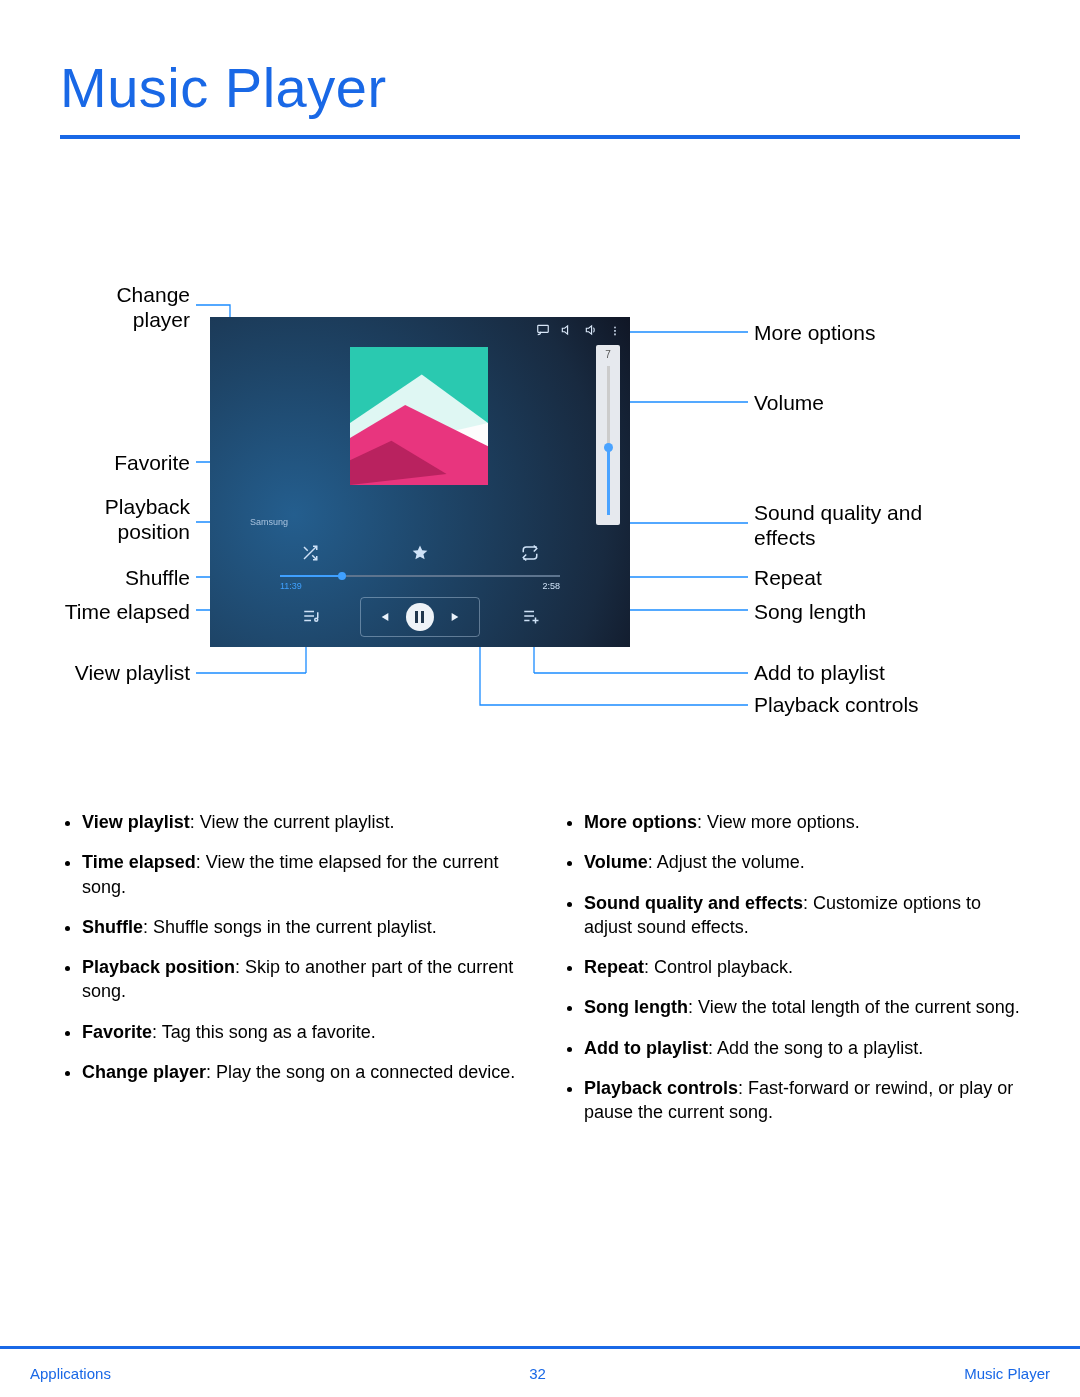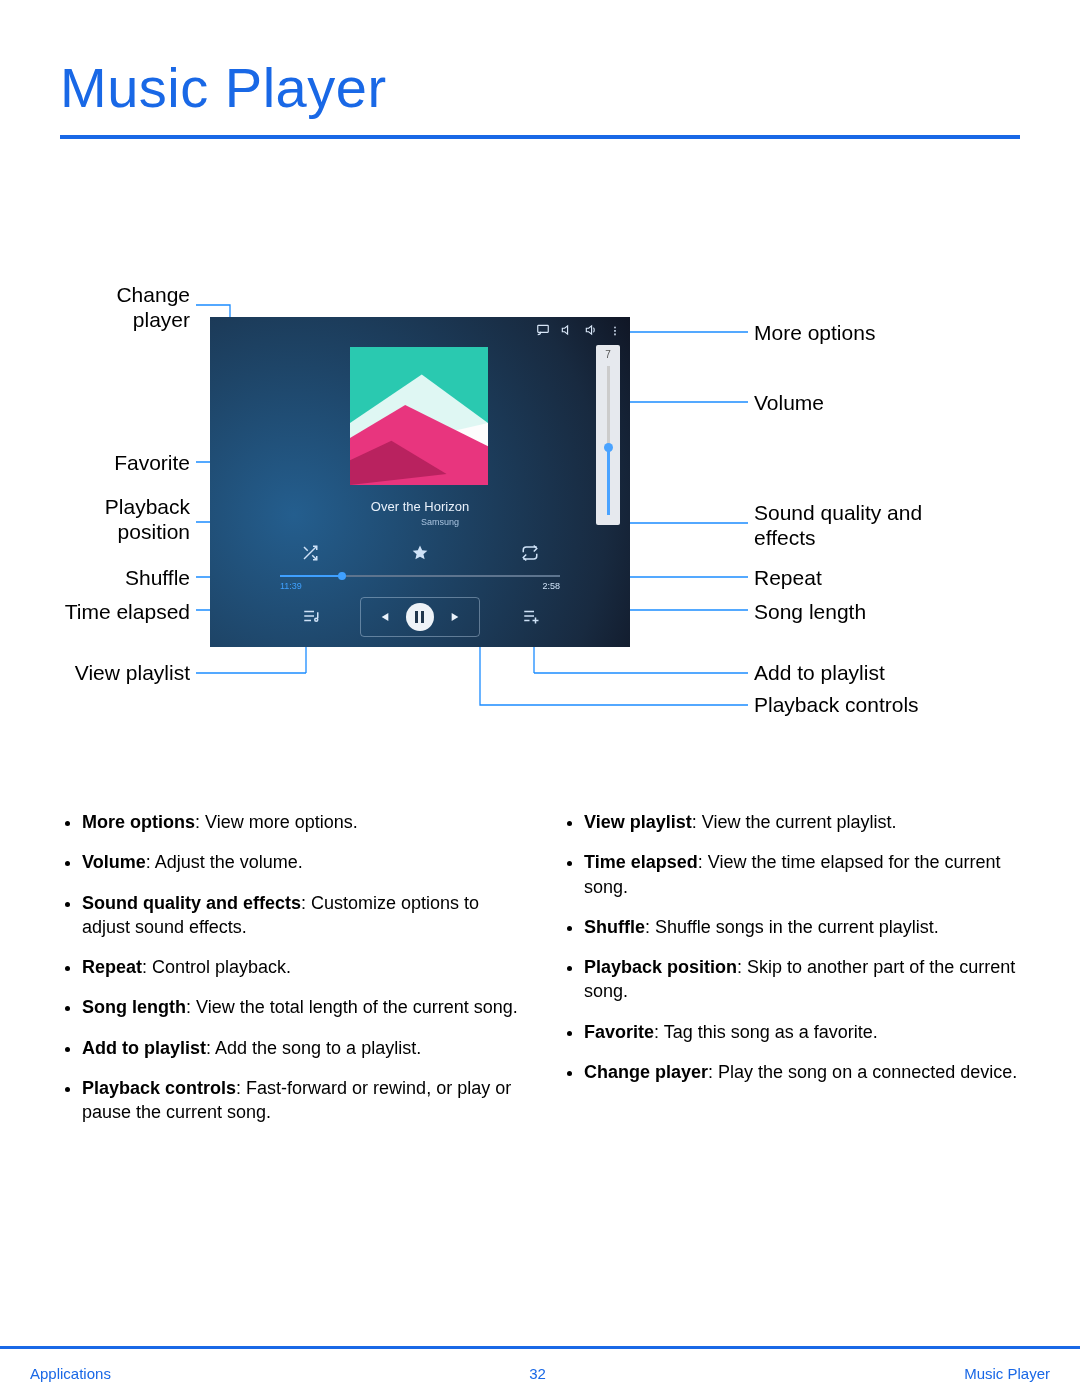--- a/index.html
+++ b/index.html
@@ -25,21 +25,21 @@
     display:flex; flex-direction:column; align-items:center; padding:4px 0;
   }
   .vol-popup .val { font-size: 10px; color:#555; }
   .vol-popup .track { flex:1; width:3px; background:#ccc; margin:6px 0; position:relative; }
   .vol-popup .track::before { content:""; position:absolute; bottom:0; left:0; right:0; height:45%; background:#4aa3ff; }
   .vol-popup .thumb { position:absolute; bottom:calc(45% - 4px); left:-3px; width:9px; height:9px; border-radius:50%; background:#4aa3ff; }
 
   .album { position: absolute; left: 140px; top: 30px; width: 138px; height: 138px; }
   .album svg { width:100%; height:100%; display:block; }
   .song-title { position:absolute; top: 182px; left:0; right:0; text-align:center; color:#e9f1fb; font-size:13px; }
-  .song-artist { position:absolute; top: 200px; left:0; right:0; text-align:center; color:#a9c3df; font-size:9px;padding-left:40px; }
+  .song-artist { position:absolute; top: 200px; left:0; right:0; text-align:left; color:#a9c3df; font-size:9px;padding-left:40px; }
 
   .row-icons { position:absolute; top: 226px; left: 0; right:0; height:24px; }
   .row-icons .ic { position:absolute; top:0; width:20px; height:20px; color:#cfe2f7; display:flex; align-items:center; justify-content:center; }
   .ic-shuffle { left: 90px; }
   .ic-fav { left: 200px; color:#f5b32a; }
   .ic-repeat { left: 310px; }
 
   .progress { position:absolute; top: 258px; left: 70px; right: 70px; height: 2px; background:#5d748e; }
   .progress .fill { position:absolute; left:0; top:0; bottom:0; width:22%; background:#3fa0ff; }
   .progress .knob { position:absolute; left:22%; top:-3px; width:8px; height:8px; margin-left:-4px; border-radius:50%; background:#3fa0ff; }
@@ -154,21 +154,20 @@
       <div class="album">
         <svg viewBox="0 0 100 100">
           <rect width="100" height="100" fill="#f0f0f0"></rect>
           <polygon points="0,0 100,0 100,55 0,78" fill="#2ac9b0"></polygon>
           <polygon points="0,55 52,20 100,55 100,72 0,72" fill="#ffffff" opacity="0.85"></polygon>
           <polygon points="0,66 40,42 100,72 100,100 0,100" fill="#e8357e"></polygon>
           <polygon points="0,82 30,68 70,92 0,100" fill="#b9225f"></polygon>
         </svg>
       </div>
 
-      <div class="song-title">Over the Horizon</div>
       <div class="song-artist">Samsung</div>
 
       <div class="row-icons">
         <div class="ic ic-shuffle">
           <svg viewBox="0 0 24 24" width="18" height="18" fill="none" stroke="currentColor" stroke-width="2">
               <path d="M16 3h5v5"></path>
               <path d="M4 20L21 3"></path>
               <path d="M21 16v5h-5"></path>
               <path d="M15 15l6 6"></path>
               <path d="M4 4l5 5"></path>
@@ -226,41 +225,41 @@
           <svg viewBox="0 0 24 24" width="18" height="18" fill="none" stroke="currentColor" stroke-width="2">
               <path d="M3 6h13M3 12h13M3 18h7"></path>
               <path d="M18 14v8M14 18h8"></path>
             </svg>
         </div>
       </div>
     </div>
   </div>
 
   <div class="bullets">
+    <div class="col">
+      <ul>
+        <li><b>View playlist</b><span>: View the current playlist.</span></li>
+        <li><b>Time elapsed</b><span>: View the time elapsed for the current song.</span></li>
+        <li><b>Shuffle</b><span>: Shuffle songs in the current playlist.</span></li>
+        <li><b>Playback position</b><span>: Skip to another part of the current song.</span></li>
+        <li><b>Favorite</b><span>: Tag this song as a favorite.</span></li>
+        <li><b>Change player</b><span>: Play the song on a connected device.</span></li>
+      </ul>
+    </div>
     <div class="col">
       <ul>
         <li><b>More options</b><span>: View more options.</span></li>
         <li><b>Volume</b><span>: Adjust the volume.</span></li>
         <li><b>Sound quality and effects</b><span>: Customize options to adjust sound effects.</span></li>
         <li><b>Repeat</b><span>: Control playback.</span></li>
         <li><b>Song length</b><span>: View the total length of the current song.</span></li>
         <li><b>Add to playlist</b><span>: Add the song to a playlist.</span></li>
         <li><b>Playback controls</b><span>: Fast-forward or rewind, or play or pause the current song.</span></li>
       </ul>
     </div>
-    <div class="col">
-      <ul>
-        <li><b>View playlist</b><span>: View the current playlist.</span></li>
-        <li><b>Time elapsed</b><span>: View the time elapsed for the current song.</span></li>
-        <li><b>Shuffle</b><span>: Shuffle songs in the current playlist.</span></li>
-        <li><b>Playback position</b><span>: Skip to another part of the current song.</span></li>
-        <li><b>Favorite</b><span>: Tag this song as a favorite.</span></li>
-        <li><b>Change player</b><span>: Play the song on a connected device.</span></li>
-      </ul>
-    </div>
   </div>
 
   <div class="rule-bottom"></div>
   <div class="footer">
     <span>Applications</span>
     <span>32</span>
     <span>Music Player</span>
   </div>
 </div>
 

